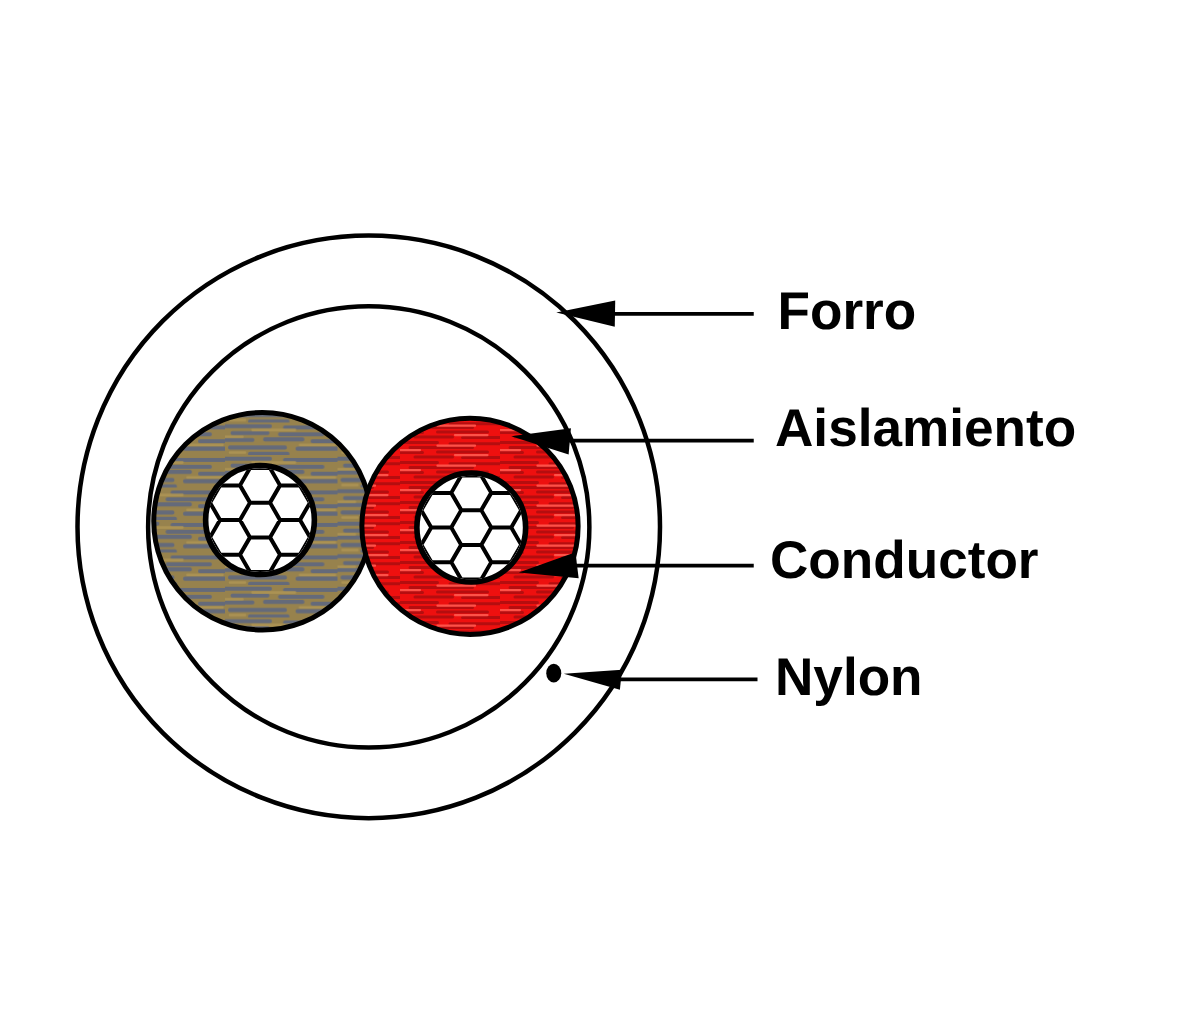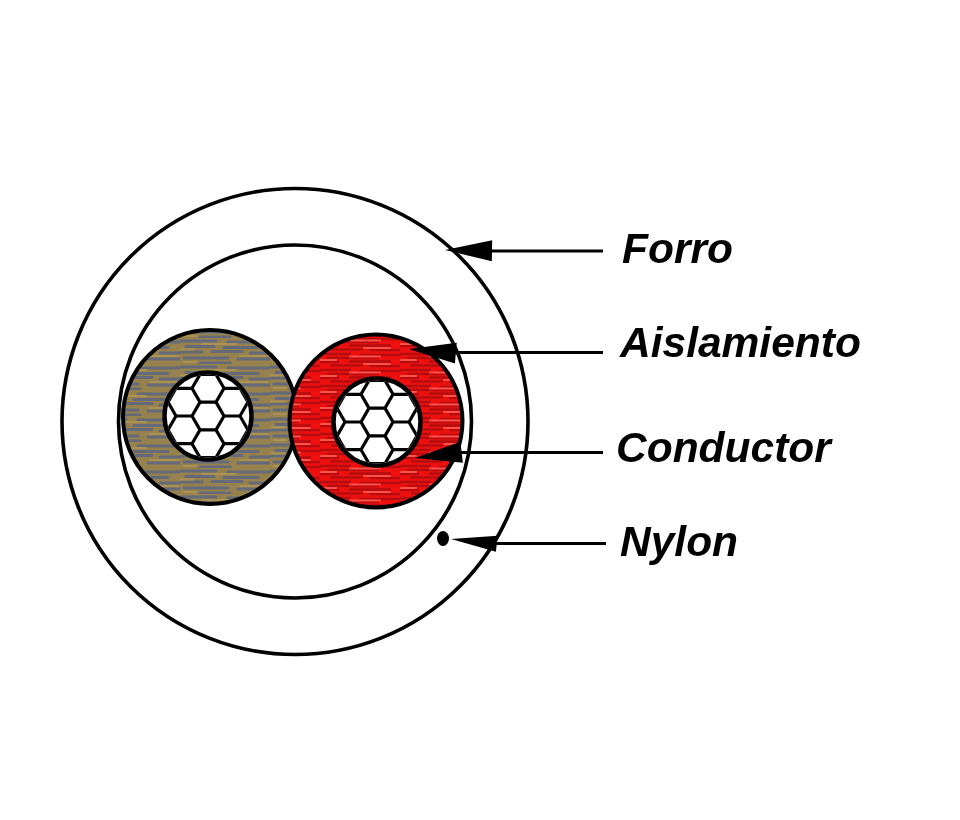--- a/index.html
+++ b/index.html
@@ -7,21 +7,20 @@
     padding: 0;
     width: 960px;
     height: 820px;
     background: #ffffff;
     overflow: hidden;
   }
   .stage {
     position: relative;
     width: 960px;
     height: 820px;
-    font-style: italic;
   }
   svg { display: block; }
   .part-label {
     font-family: "Liberation Sans", sans-serif;
     font-weight: bold;
     font-size: 42.5px;
     fill: #000000;
   }
   .leader { stroke: #000000; stroke-width: 3; }
   .head   { fill: #000000; stroke: none; }

